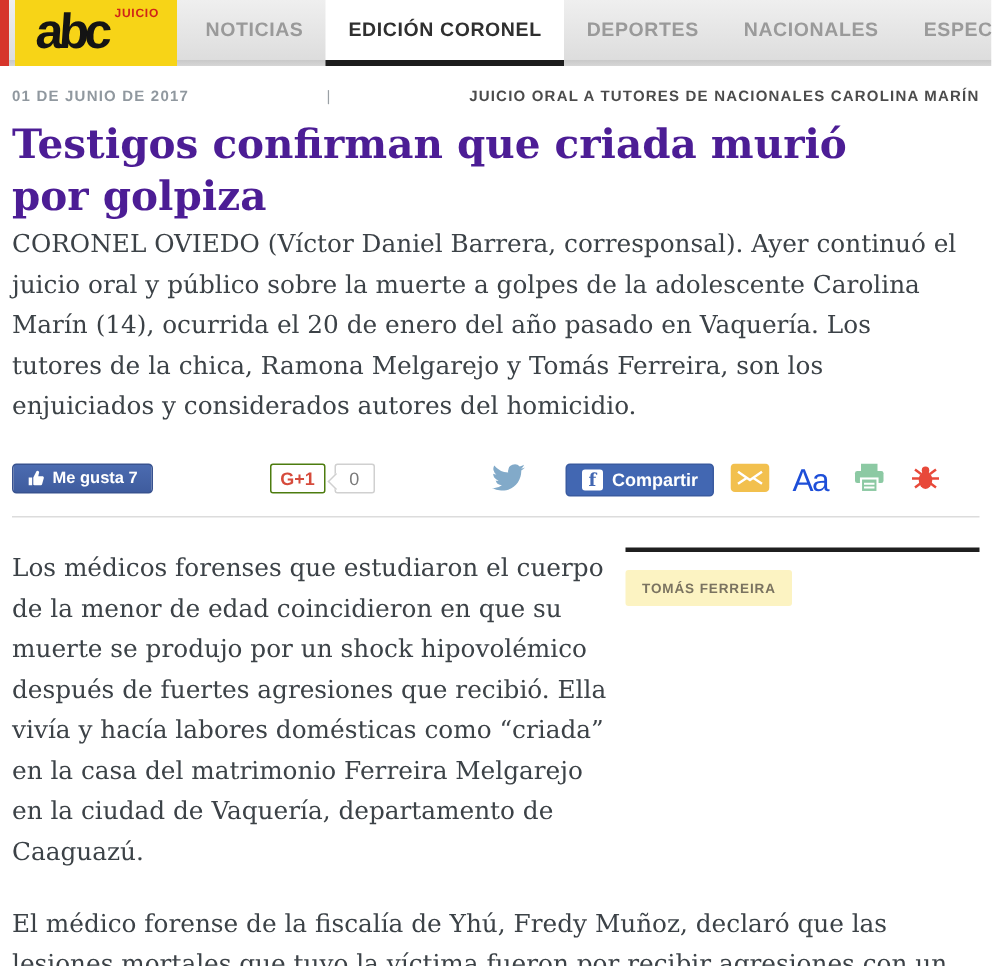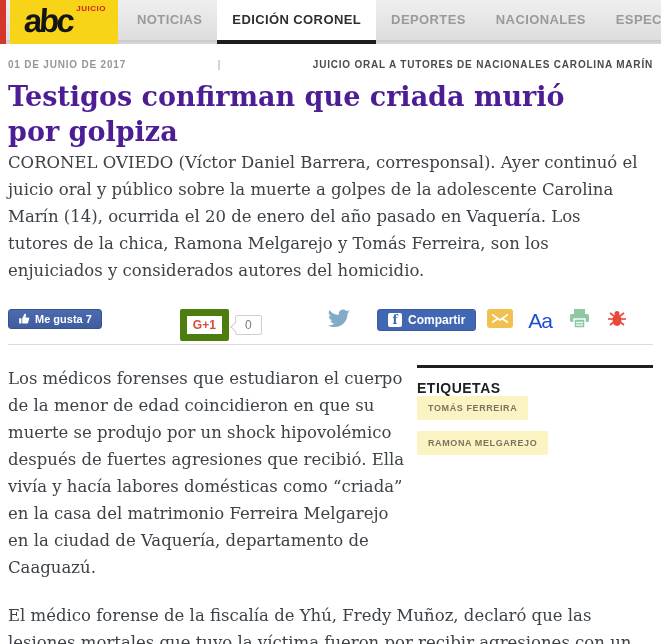--- a/index.html
+++ b/index.html
@@ -79,21 +79,21 @@
   .social { margin-top:25px; height:26px; display:flex; align-items:flex-start; }
   .btn-like {
     display:inline-flex; align-items:center; gap:5px;
     background:linear-gradient(#4b6bb0,#3f5c9e);
     border:1px solid #38528f; border-radius:3px;
     color:#fff; font-size:11px; font-weight:bold;
     padding:3px 9px; cursor:pointer;
   }
   .gplus-group { display:flex; align-items:center; margin-left:78px; }
   .btn-gplus {
-    background:#fff; border:7px solid #4d7c0f; border-radius:2px;
+    background:#fff; border:1px solid #4d7c0f; border-radius:2px;
     padding:2px 6px; font-size:12px; font-weight:bold; color:#d64b3c;
     cursor:pointer;
   }
   .gplus-count {
     position:relative; margin-left:6px;
     background:#fff; border:1px solid #d0d0d0; border-radius:2px;
     padding:2px 9px; font-size:12px; color:#7a7a7a;
   }
   .gplus-count::before {
     content:""; position:absolute; left:-4px; top:7px; width:7px; height:7px;
@@ -251,24 +251,22 @@
   </div>
 
   <div class="divider"></div>
 
   <div class="columns">
     <div class="col-left">
       <p class="body-text">Los médicos forenses que estudiaron el cuerpo de la menor de edad coincidieron en que su muerte se produjo por un shock hipovolémico después de fuertes agresiones que recibió. Ella vivía y hacía labores domésticas como “criada” en la casa del matrimonio Ferreira Melgarejo en la ciudad de Vaquería, departamento de Caaguazú.</p>
     </div>
     <div class="col-right">
       <div class="tags-box">
-        <div class="tags-heading">ETIQUETAS</div>
         <div class="tags-list">
           <span class="tag">TOMÁS FERREIRA</span>
-          <span class="tag">RAMONA MELGAREJO</span>
         </div>
       </div>
     </div>
   </div>
 
   <p class="body-text body-bottom">El médico forense de la fiscalía de Yhú, Fredy Muñoz, declaró que las lesiones mortales que tuvo la víctima fueron por recibir agresiones con un objeto contundente, como palo, varilla, piedra u otro tipo de material.</p>
 
 </div>
 
 </body></html>

